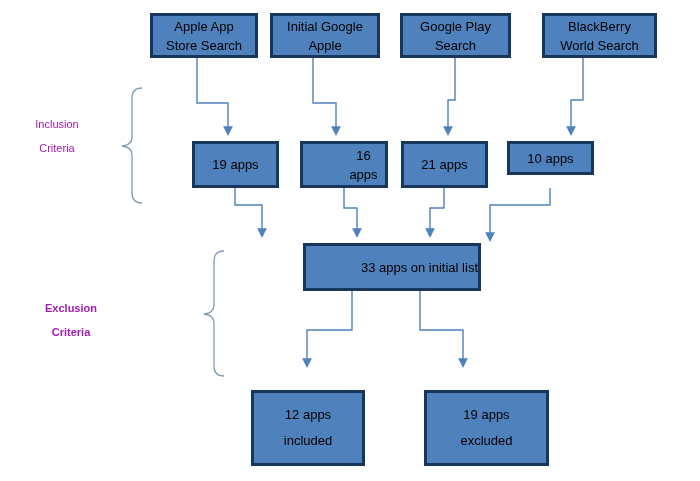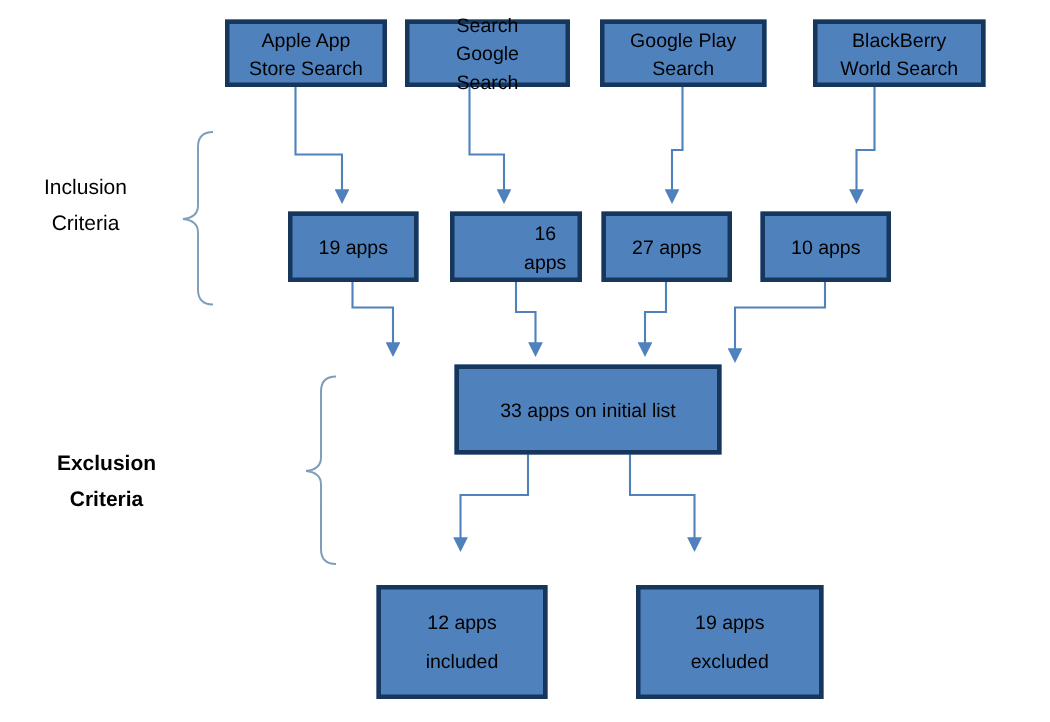--- a/index.html
+++ b/index.html
@@ -44,22 +44,22 @@
     line-height: 19px;
   }
   .box span { display: inline-block; }
   .box.src span   { width: 86px; }
   .box.out        { line-height: 26px; }
   .box.out span   { width: 62px; }
   .side-label {
     position: absolute;
     width: 78px;
     text-align: center;
-    color: #000000;
-    font-size: 14px;
+    color: #a21caf;
+    font-size: 11px;
     line-height: 24px;
   }
 </style>
 </head>
 <body>
 
 <div class="canvas">
 
   <svg class="wires" width="700" height="481" viewBox="0 0 700 481">
     <defs>
@@ -85,43 +85,43 @@
     <path class="brace" d="M224,251 Q214,251 214,261 L214,305 Q214,313 204,314 Q214,315 214,323 L214,366 Q214,376 224,376"></path>
   </svg>
 
   <div class="side-label" style="left:18px; top:112px;">Inclusion Criteria</div>
   <div class="side-label" style="left:32px; top:296px;font-weight:bold;">Exclusion Criteria</div>
 
   <div class="box src" style="left:150px; top:13px; width:108px; height:45px;">
     <span>Apple App Store Search</span>
   </div>
   <div class="box src" style="left:270px; top:13px; width:110px; height:45px;">
-    <span>Search Google Search</span>
+    <span>Initial Google Apple</span>
   </div>
   <div class="box src" style="left:542px; top:13px; width:115px; height:45px;">
     <span>BlackBerry World Search</span>
   </div>
   <div class="box src" style="left:400px; top:13px; width:111px; height:45px;">
     <span>Google Play Search</span>
   </div>
 
   <div class="box" style="left:192px; top:141px; width:87px; height:47px;">
     <span>19 apps</span>
   </div>
   <div class="box" style="left:300px; top:141px; width:88px; height:47px;padding-left:39px;">
     <span>16 apps</span>
   </div>
   <div class="box" style="left:401px; top:141px; width:87px; height:47px;">
-    <span>27 apps</span>
+    <span>21 apps</span>
   </div>
-  <div class="box" style="left:507px; top:141px; width:87px; height:47px;">
+  <div class="box" style="left:507px; top:141px; width:87px; height:34px;">
     <span>10 apps</span>
   </div>
 
-  <div class="box" style="left:303px; top:243px; width:178px; height:60px;">
+  <div class="box" style="left:303px; top:243px; width:178px; height:48px;justify-content:flex-end;">
     <span>33 apps on initial list</span>
   </div>
 
   <div class="box out" style="left:251px; top:390px; width:114px; height:76px;">
     <span>12 apps included</span>
   </div>
   <div class="box out" style="left:424px; top:390px; width:125px; height:76px;">
     <span>19 apps excluded</span>
   </div>
 

